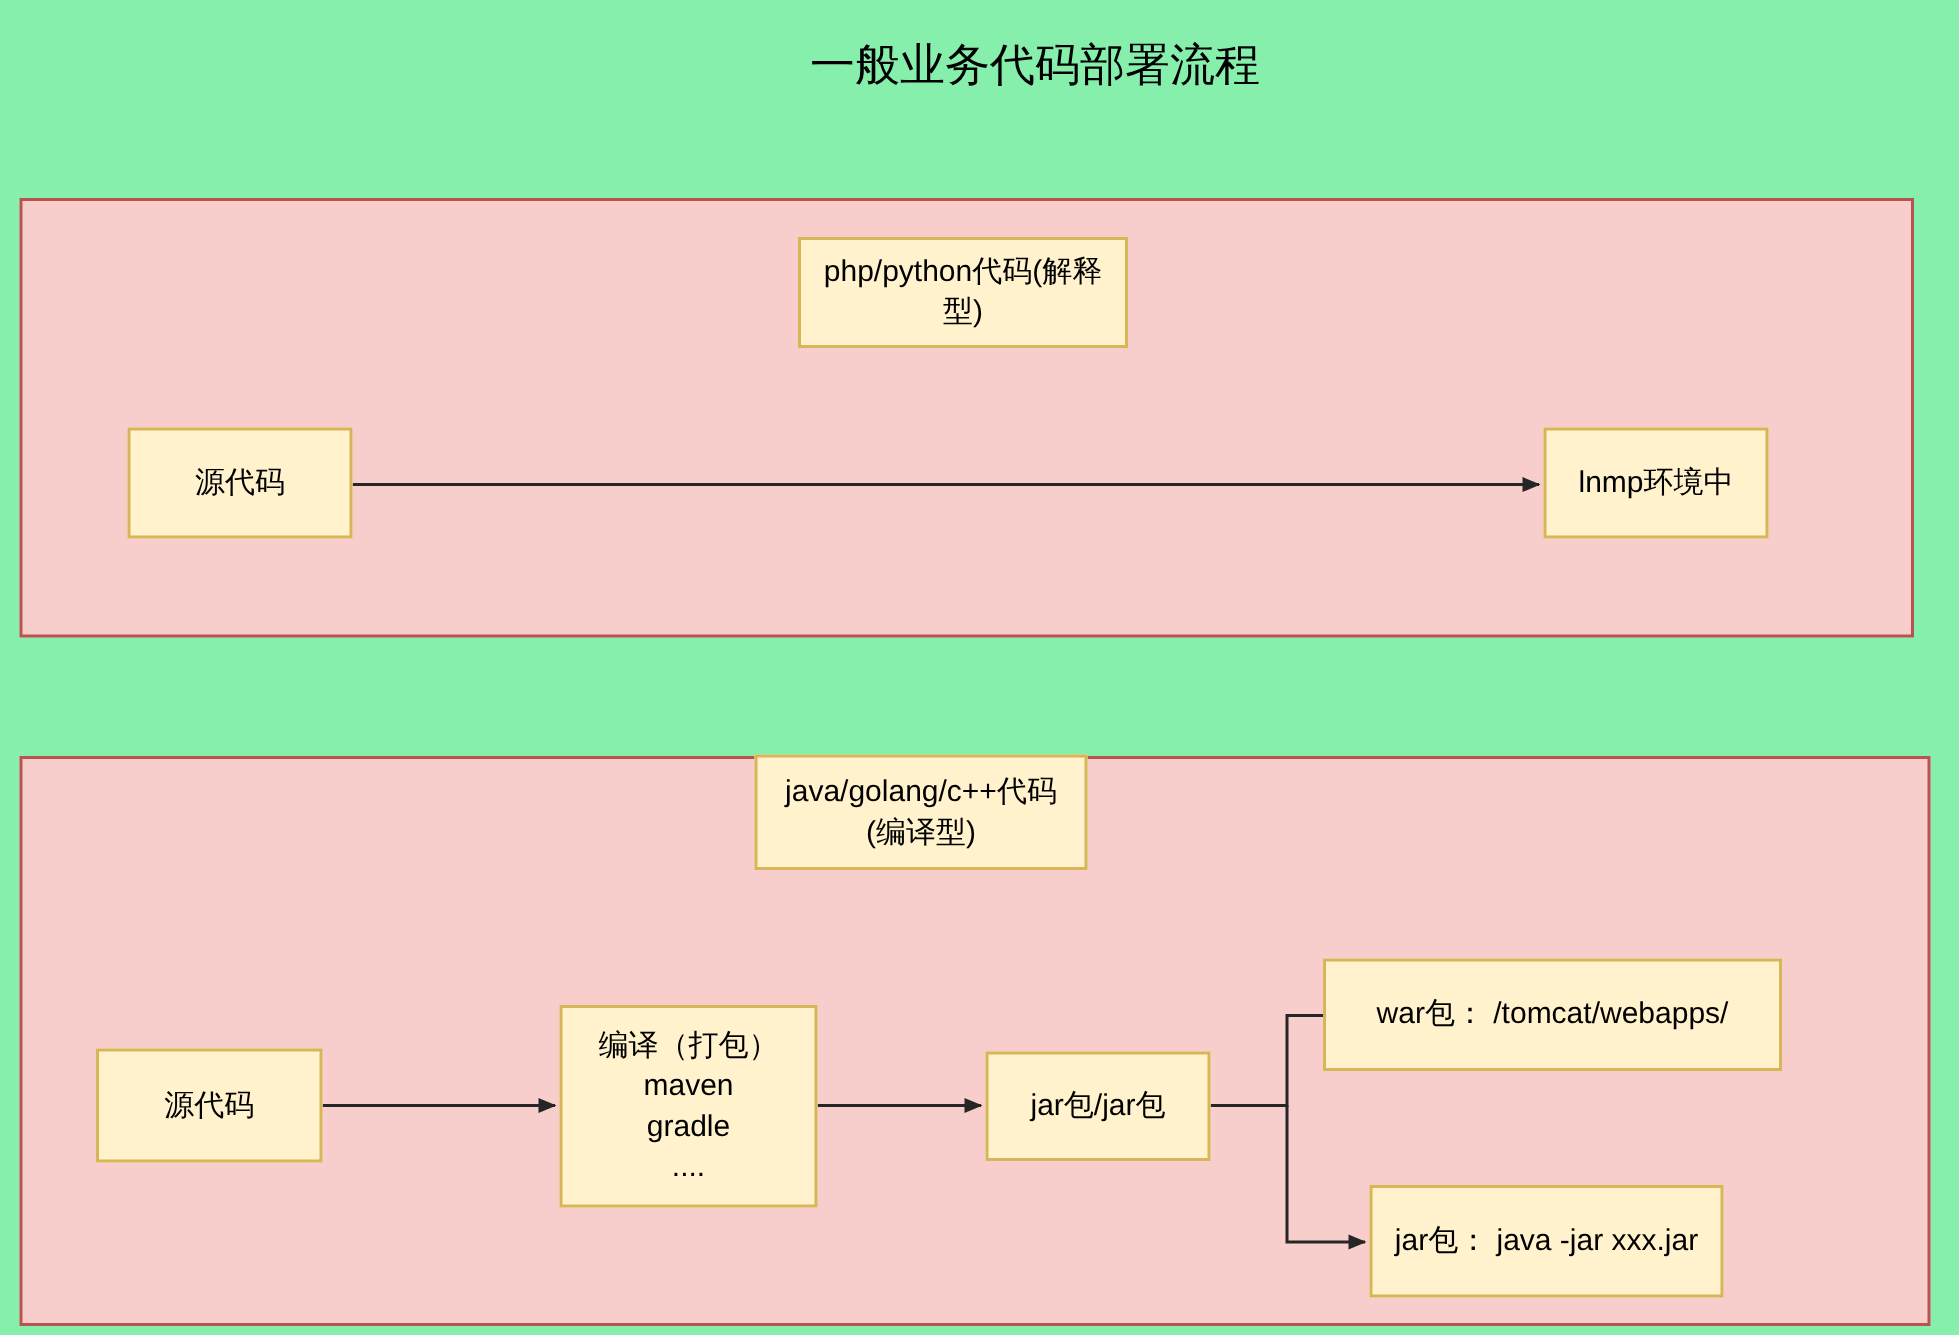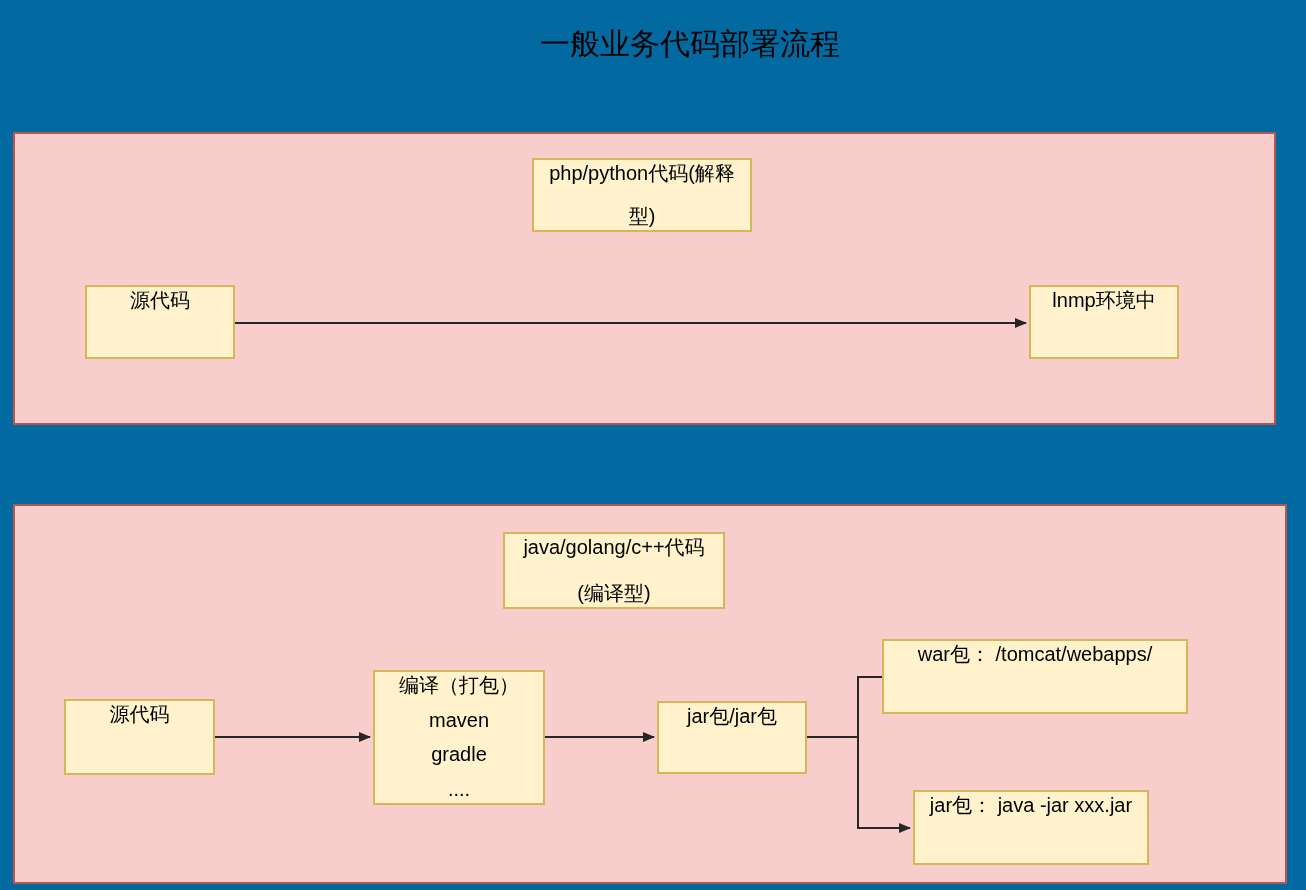--- a/index.html
+++ b/index.html
@@ -4,21 +4,21 @@
 <style>
   html, body {
     margin: 0;
     padding: 0;
     background: #ffffff;
   }
   .canvas {
     position: relative;
     width: 1306px;
     height: 890px;
-    background: #0369a1;
+    background: #86efac;
     font-family: "Liberation Sans", "DejaVu Sans", sans-serif;
     color: #000000;
     overflow: hidden;
   }
   .diagram-title {
     position: absolute;
     left: 383px;
     top: 27px;
     width: 614px;
     text-align: center;
@@ -46,32 +46,32 @@
     height: 380px;
   }
   .node {
     position: absolute;
     background: #fff2cc;
     border: 2px solid #d6b656;
     box-sizing: border-box;
     display: flex;
     flex-direction: column;
     align-items: center;
-    justify-content: space-between;
+    justify-content: center;
     text-align: center;
     font-size: 20px;
     line-height: 27px;
     color: #000000;
     z-index: 3;
   }
   .node .line { white-space: nowrap; }
   .node-label-interpreted { left: 532px; top: 158px; width: 220px; height: 74px; }
   .node-source-1        { left: 85px;  top: 285px; width: 150px; height: 74px; }
   .node-lnmp            { left: 1029px; top: 285px; width: 150px; height: 74px; }
-  .node-label-compiled  { left: 503px; top: 503px; width: 222px; height: 77px; margin-top: 29px; }
+  .node-label-compiled  { left: 503px; top: 503px; width: 222px; height: 77px; }
   .node-source-2        { left: 64px;  top: 699px; width: 151px; height: 76px; }
   .node-compile         { left: 373px; top: 670px; width: 172px; height: 135px; }
   .node-package         { left: 657px; top: 701px; width: 150px; height: 73px; }
   .node-war-deploy      { left: 882px; top: 639px; width: 306px; height: 75px; }
   .node-jar-deploy      { left: 913px; top: 790px; width: 236px; height: 75px; }
   .edges-layer {
     position: absolute;
     left: 0;
     top: 0;
     width: 1306px;

